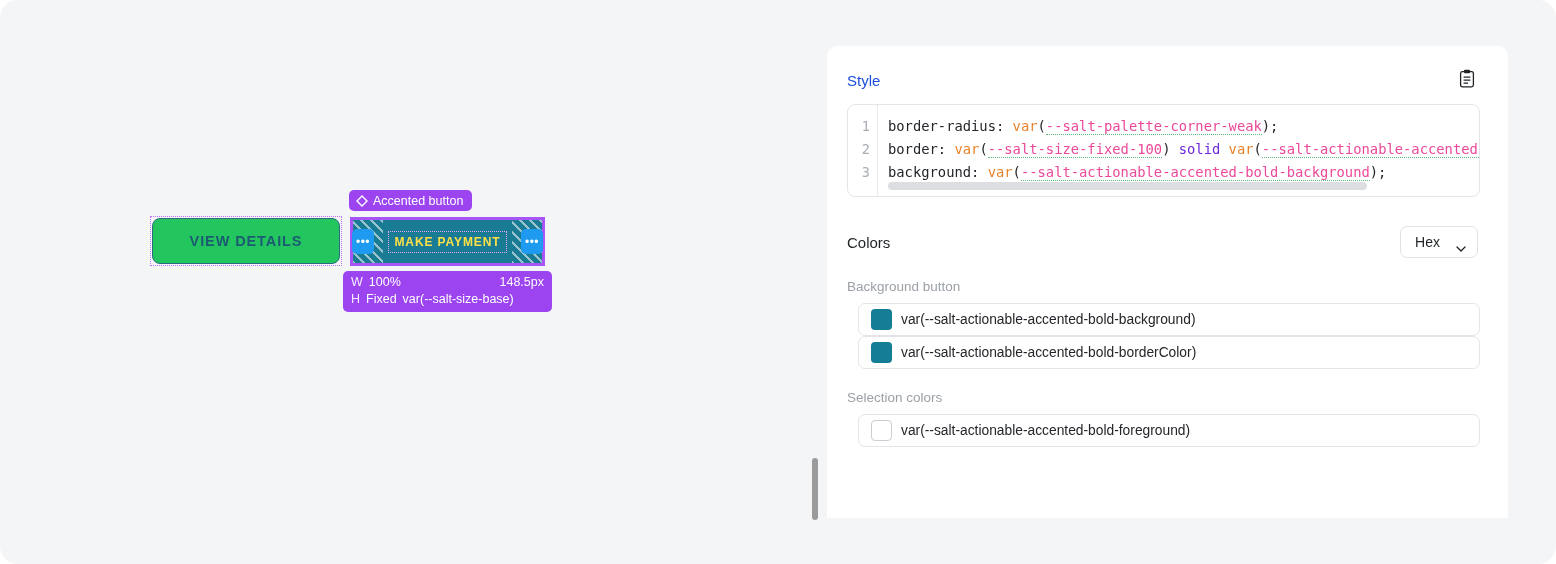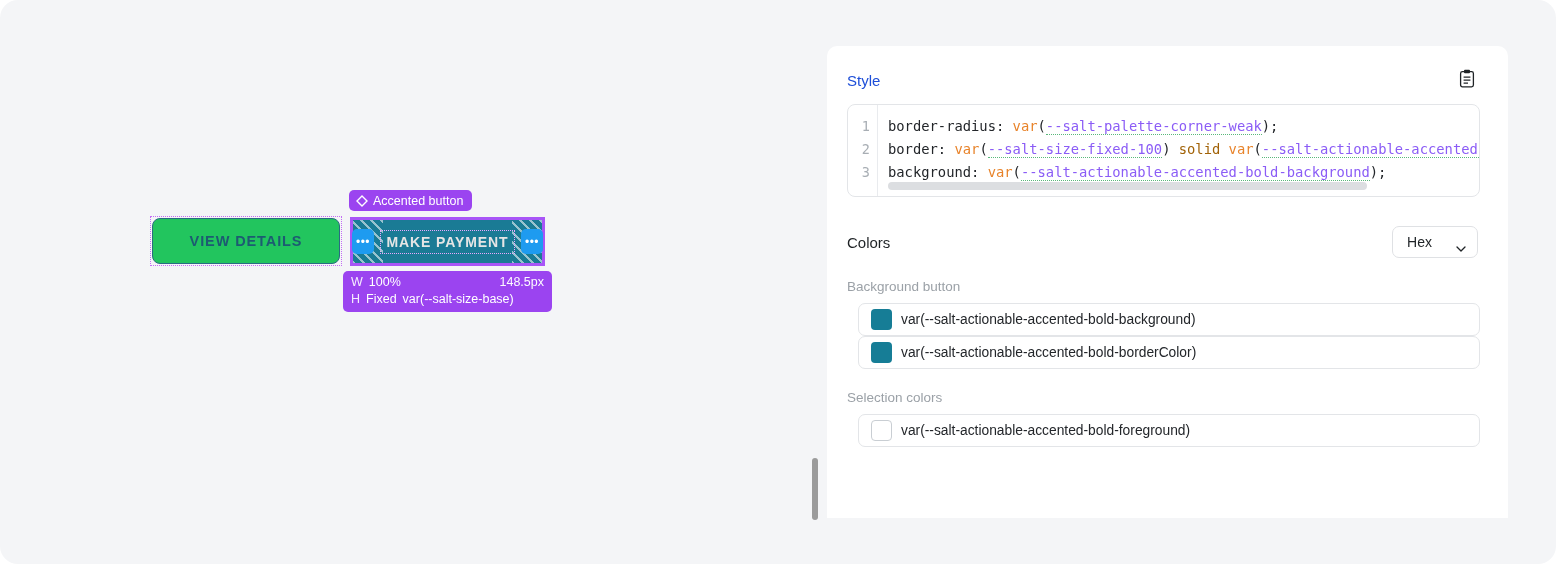--- a/index.html
+++ b/index.html
@@ -120,22 +120,22 @@
       rgba(255,255,255,0) 2px,
       rgba(255,255,255,0) 7px
     );
     pointer-events: none;
   }
   #hatch-left  { left: 3px; }
   #hatch-right { left: 162px; }
 
   #make-payment-label {
     position: relative;
-    color: #e5e5e5;
-    font-size: 14px;
+    color: #fde047;
+    font-size: 12px;
     font-weight: bold;
     letter-spacing: 0.9px;
     padding: 3px 5px;
     border: 1.3px dotted #e9a8ff;
     z-index: 3;
   }
 
   
   .drag-handle {
     position: absolute;
@@ -258,23 +258,23 @@
     white-space: nowrap;
   }
   .code-line {
     font-family: "DejaVu Sans Mono", monospace;
     font-size: 13.8px;
     line-height: 23px;
     color: #23262a;
     white-space: nowrap;
   }
   .tok-func { color: #e8832a; }
-  .tok-kw   { color: #a16207; }
+  .tok-kw   { color: #6d28d9; }
   .tok-var  {
-    color: #8b5cf6;
+    color: #ec4899;
     border-bottom: 1.5px dotted #59b87a;
   }
   #code-hscroll {
     position: absolute;
     left: 40px;
     bottom: 6px;
     width: 479px;
     height: 8px;
     background: #dcdee1;
     border-radius: 4px;
@@ -288,21 +288,21 @@
     margin-top: 29px;
     padding-right: 2px;
   }
   #colors-title {
     font-size: 15px;
     color: #1f2326;
   }
   #color-format-select {
     display: flex;
     align-items: center;
-    gap: 24px;
+    gap: 16px;
     height: 32px;
     padding: 0 11px 0 14px;
     border: 1px solid #dfe1e4;
     border-radius: 7px;
     background: #ffffff;
     font-size: 14px;
     color: #1f2326;
     box-sizing: border-box;
     cursor: pointer;
     margin-left: 19px;

